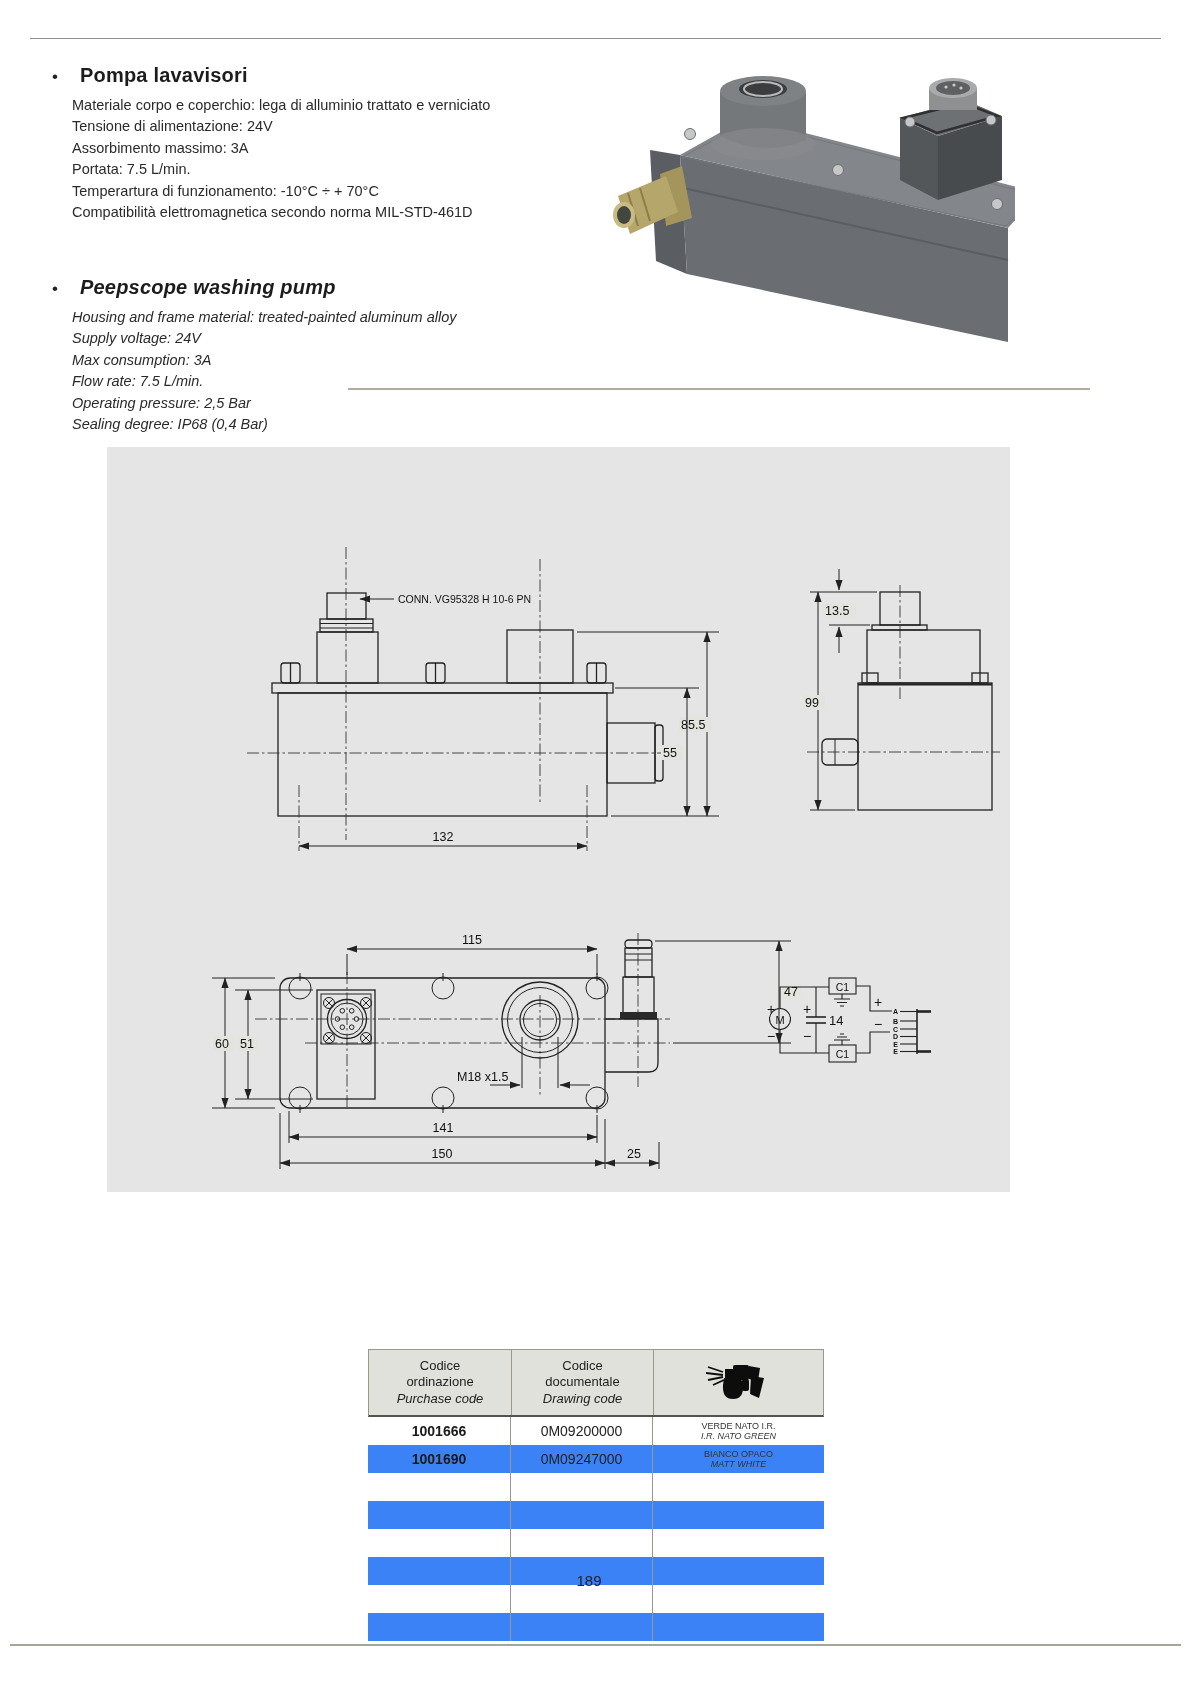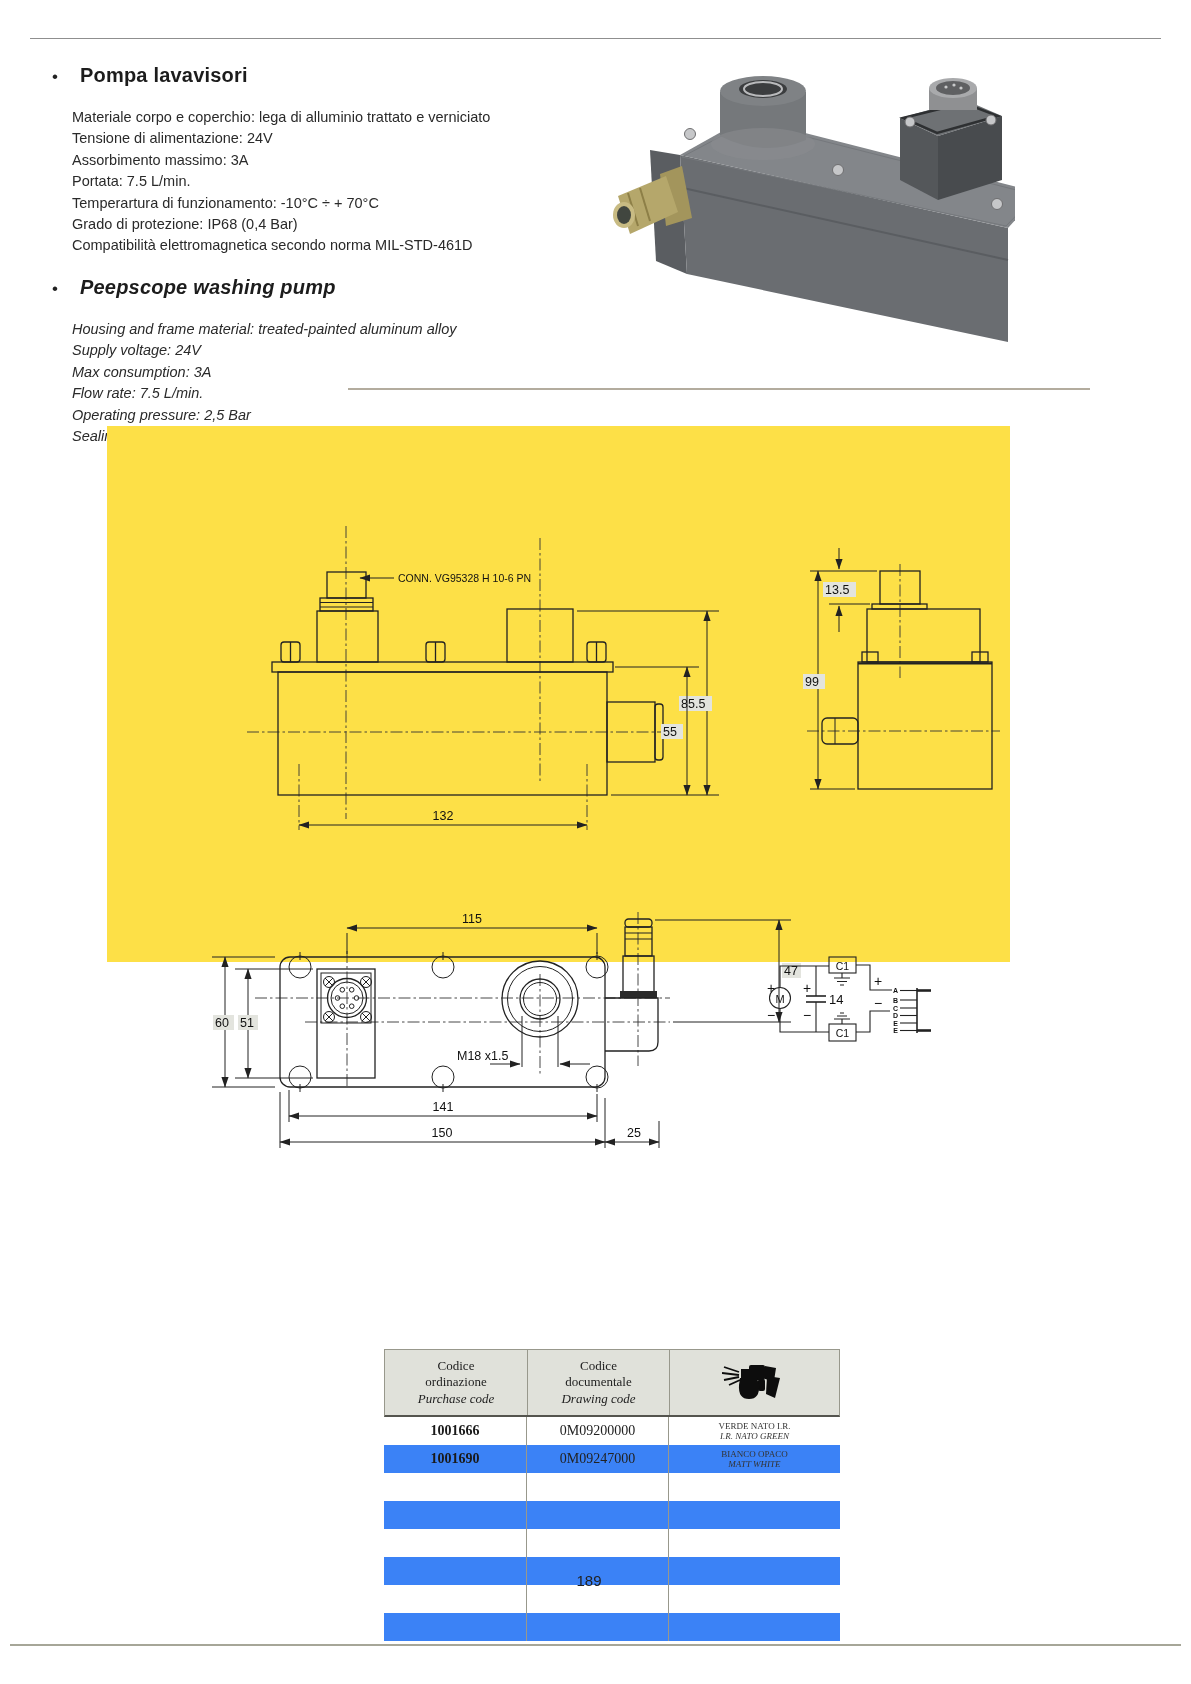--- a/index.html
+++ b/index.html
@@ -9,28 +9,28 @@
   }
   .hr-top{position:absolute;left:30px;top:38px;width:1131px;border-top:1.5px solid #8f8f8f}
   .hr-mid{position:absolute;left:348px;top:388px;width:742px;border-top:2px solid #b3ac9e}
   .hr-bottom{position:absolute;left:10px;top:1644px;width:1171px;border-top:2px solid #a6a698}
 
   .sec{position:absolute;left:52px}
   .sec-title{display:flex;align-items:baseline}
   .bullet{width:28px;font-size:17px;color:#222}
   .title-it{font-size:20px;font-weight:bold;letter-spacing:.2px}
   .title-en{font-size:20px;font-weight:bold;font-style:italic;letter-spacing:.2px}
-  .specs{margin-left:20px;margin-top:20px;font-size:14.5px;line-height:21.4px;color:#2a2a2a}
+  .specs{margin-left:20px;margin-top:8px;font-size:14.5px;line-height:21.4px;color:#2a2a2a}
   .specs.en{font-style:italic}
 
   .photo{position:absolute;left:570px;top:58px}
 
-  .panel{position:absolute;left:107px;top:426px;width:903px;height:536px;background:#fde047}
-
-  .codes-table{position:absolute;left:384px;top:1349px;width:456px;font-family:Liberation Serif, serif}
+  .panel{position:absolute;left:107px;top:447px;width:903px;height:745px;background:#e5e5e5}
+
+  .codes-table{position:absolute;left:368px;top:1349px;width:456px;font-family:Liberation Sans, sans-serif}
   .thead{display:flex;height:68px;background:#e0e1da;border:1px solid #98988c;border-bottom:2px solid #54544e;box-sizing:border-box}
   .th{box-sizing:border-box;display:flex;flex-direction:column;justify-content:center;align-items:center;text-align:center;font-size:13px;line-height:16.5px;color:#222}
   .th1{width:142px}.th2{width:142px;border-left:1px solid #98988c}.th3{width:170px;border-left:1px solid #98988c}
   .th .it{font-style:italic}
   .tr{display:flex;height:28px}
   .tr.gray{background:#3b82f6}
   .td{box-sizing:border-box;display:flex;flex-direction:column;justify-content:center;align-items:center;text-align:center}
   .td1{width:143px;border-right:1px solid #98988c;font-weight:bold;font-size:14px;color:#1a1a1a}
   .td2{width:142px;border-right:1px solid #98988c;font-size:14px;color:#222}
   .td3{width:171px;font-size:9px;line-height:10.5px;color:#333}
@@ -58,21 +58,20 @@
   <div class="sec-title">
     <span class="bullet">•</span>
     <span class="title-it">Pompa lavavisori</span>
   </div>
   <div class="specs">
     <div>Materiale corpo e coperchio: lega di alluminio trattato e verniciato</div>
     <div>Tensione di alimentazione: 24V</div>
     <div>Assorbimento massimo: 3A</div>
     <div>Portata: 7.5 L/min.</div>
     <div>Temperartura di funzionamento: -10°C ÷ + 70°C</div>
-    <div>Grado di protezione: IP68 (0,4 Bar)</div>
     <div>Compatibilità elettromagnetica secondo norma MIL-STD-461D</div>
   </div>
 </div>
 
 <div class="sec" style="top:276px">
   <div class="sec-title">
     <span class="bullet">•</span>
     <span class="title-en">Peepscope washing pump</span>
   </div>
   <div class="specs en">

